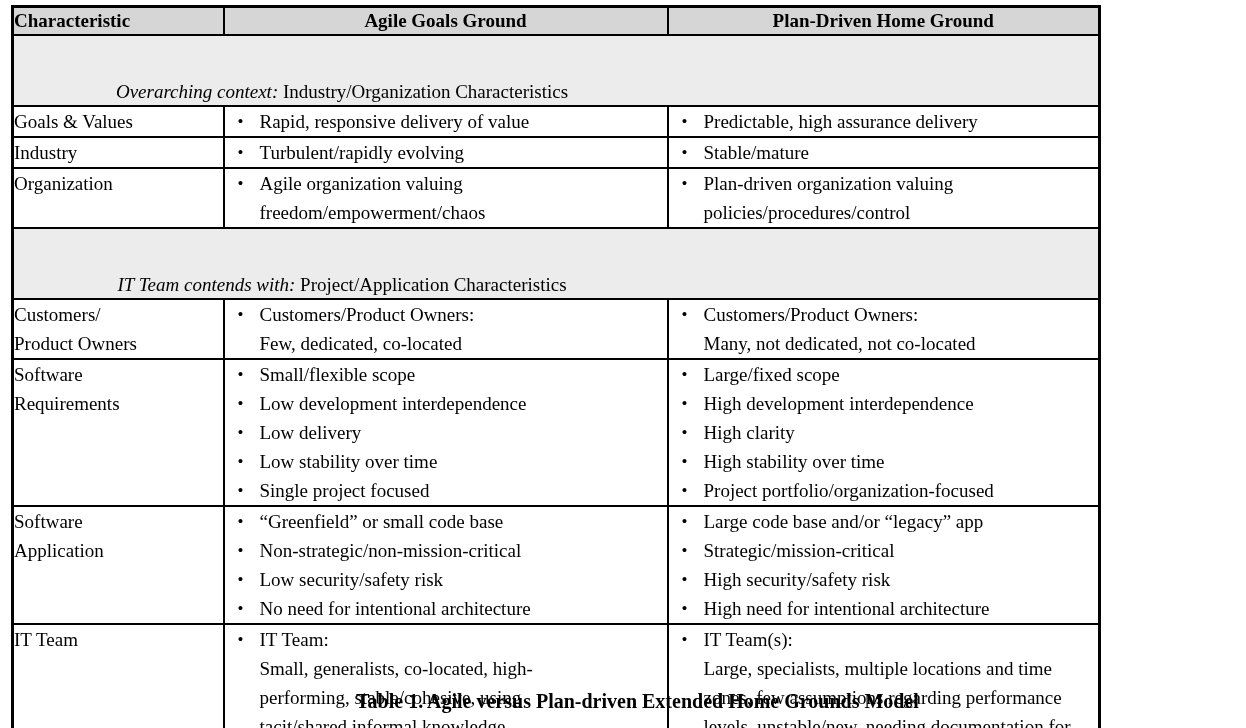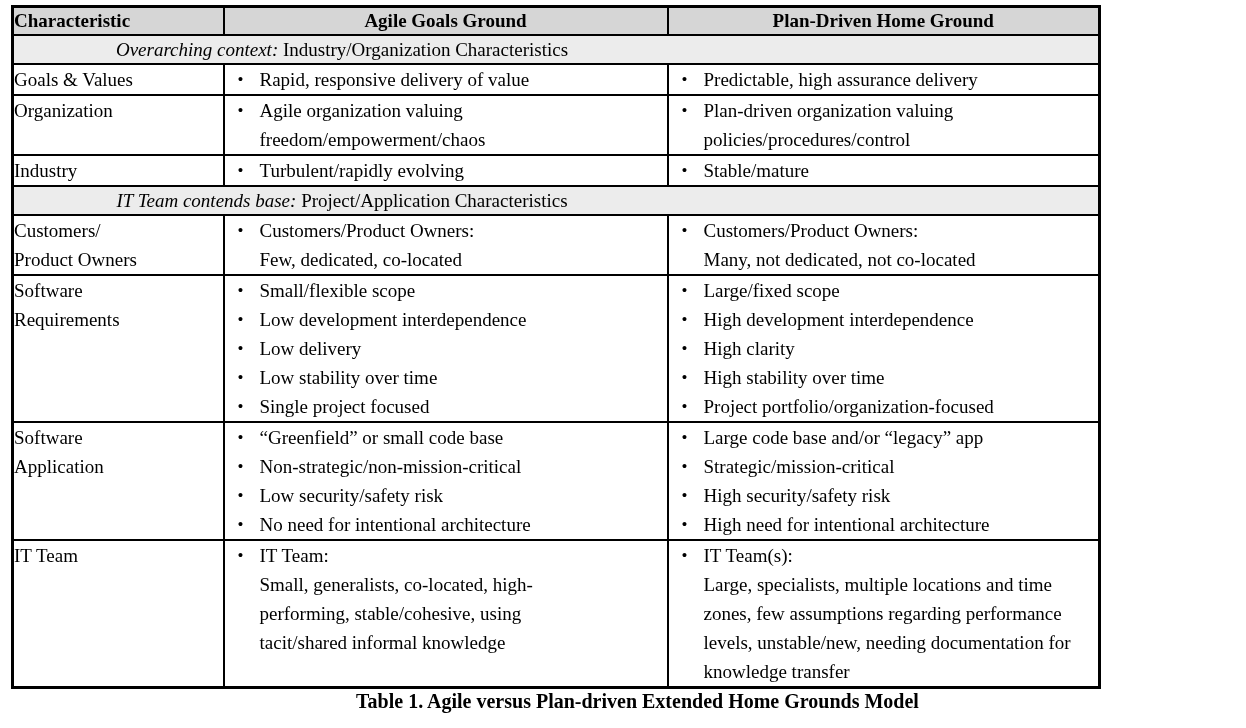--- a/index.html
+++ b/index.html
@@ -22,21 +22,21 @@
     font-size:19px;
   }
 
   
   th { background:#d6d6d6; font-weight:bold; line-height:26px; padding:1px 4px; }
   th.hchar { text-align:left; padding-left:8px; }
   th.hcol  { text-align:center; }
 
   
   tr.sec td { background:#ececec; line-height:25px; padding:1px 0; }
-  .secin { width:656px; text-align:center; }
+  .secin { width:656px; text-align:center;margin-top:42px; }
   .secit { font-style:italic; }
 
   
   td.c1 {
     padding:1px 6px 1px 8px;
     line-height:29px;
     white-space:pre-line;
   }
   td.cb { padding:1px 4px 1px 0; }
   .bi { display:flex; align-items:flex-start; padding-left:13px; }
@@ -84,56 +84,56 @@
       </td>
       <td class="cb">
         <div class="bi">
               <span class="dot">•</span>
               <span class="bt">Predictable, high assurance delivery</span>
             </div>
       </td>
     </tr>
 
     <tr>
+      <td class="c1">Industry</td>
+      <td class="cb">
+        <div class="bi">
+              <span class="dot">•</span>
+              <span class="bt">Turbulent/rapidly evolving</span>
+            </div>
+      </td>
+      <td class="cb">
+        <div class="bi">
+              <span class="dot">•</span>
+              <span class="bt">Stable/mature</span>
+            </div>
+      </td>
+    </tr>
+
+    <tr>
       <td class="c1">Organization</td>
       <td class="cb">
         <div class="bi">
               <span class="dot">•</span>
               <span class="bt">Agile organization valuing
 freedom/empowerment/chaos</span>
             </div>
       </td>
       <td class="cb">
         <div class="bi">
               <span class="dot">•</span>
               <span class="bt">Plan-driven organization valuing
 policies/procedures/control</span>
             </div>
       </td>
     </tr>
 
-    <tr>
-      <td class="c1">Industry</td>
-      <td class="cb">
-        <div class="bi">
-              <span class="dot">•</span>
-              <span class="bt">Turbulent/rapidly evolving</span>
-            </div>
-      </td>
-      <td class="cb">
-        <div class="bi">
-              <span class="dot">•</span>
-              <span class="bt">Stable/mature</span>
-            </div>
-      </td>
-    </tr>
-
     <tr class="sec">
       <td colspan="3">
-        <div class="secin"><span class="secit">IT Team contends base:</span><span> Project/Application Characteristics</span></div>
+        <div class="secin"><span class="secit">IT Team contends with:</span><span> Project/Application Characteristics</span></div>
       </td>
     </tr>
 
     <tr>
       <td class="c1">Customers/
 Product Owners</td>
       <td class="cb">
         <div class="bi">
               <span class="dot">•</span>
               <span class="bt">Customers/Product Owners:

